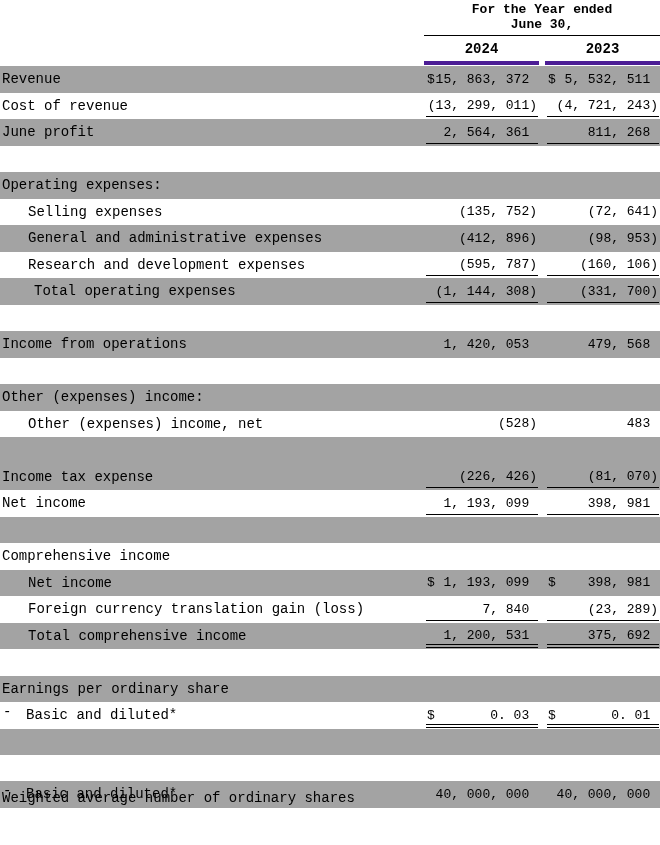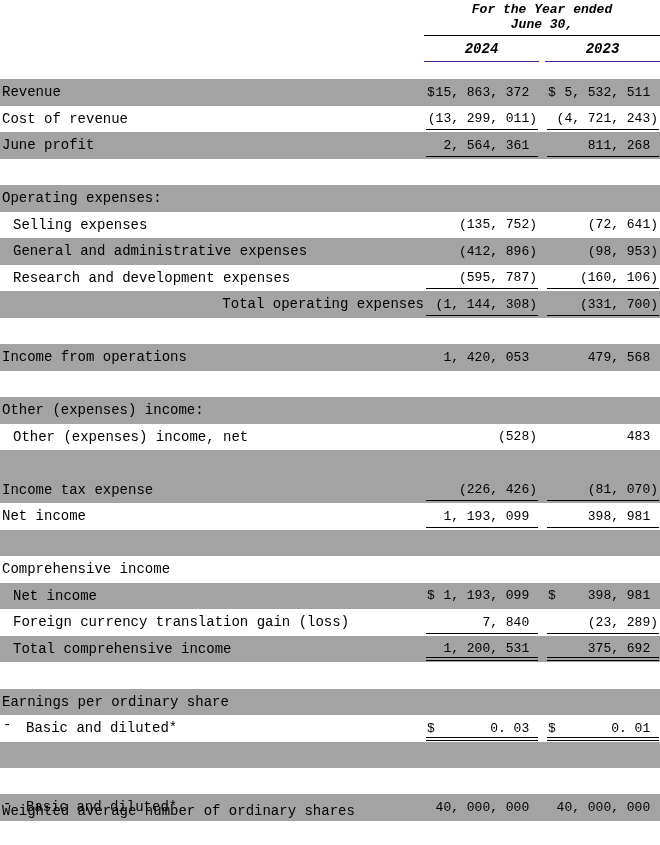--- a/index.html
+++ b/index.html
@@ -1,38 +1,38 @@
 <!DOCTYPE html>
 <html><head>
 <meta charset="utf-8">
 <style>
   html,body{margin:0;padding:0;background:#ffffff;}
   body{width:660px;height:845px;overflow:hidden;
        font-family:"Liberation Mono","DejaVu Sans Mono",monospace;color:#000;}
   .sheet{width:660px;height:845px;overflow:hidden;}
 
   
-  .hdr{display:flex;height:79px;font-style:italic;}
+  .hdr{display:flex;height:66px;}
   .hdr .lblpad{flex:1 1 auto;}
   .hgroup{width:236px;padding-top:2px;}
   .period{text-align:center;font-weight:bold;font-size:13px;line-height:15px;
           border-bottom:1px solid #000;padding-bottom:3px;}
   .years{display:flex;margin-top:2px;}
   .year{width:115px;text-align:center;font-weight:bold;font-size:14px;
-        border-bottom:1px solid #4c1d95;padding:3px 0 4px;}
+        border-bottom:4px solid #4c1d95;padding:3px 0 4px;}
   .year + .year{margin-left:6px;}
 
   
   .row{display:flex;align-items:center;height:26.5px;}
   .row.blue{background:#a3a3a3;}
   .row.tall{height:26px;align-items:flex-start;}
   .lbl{flex:1 1 auto;min-width:0;padding-left:2px;font-size:14px;
        position:relative;white-space:pre;line-height:16px;}
-  .lbl.ind1{padding-left:13px;}
-  .lbl.ind2{padding-left:48px;text-align:right;}
+  .lbl.ind1{padding-left:28px;}
+  .lbl.ind2{padding-left:34px;}
   .lbl.dashed{padding-left:26px;}
   .lbl .dash{position:absolute;left:3px;top:-3px;font-size:14px;}
   .tall .lbl{padding-top:3px;}
   .cell{width:115px;flex:0 0 115px;position:relative;display:flex;
         align-items:center;height:100%;font-size:13px;}
   .cell + .cell{margin-left:6px;}
   .d{padding-left:3px;white-space:pre;}
   .v{margin-left:auto;padding-right:2px;white-space:pre;}
   .u1::after{content:"";position:absolute;left:2px;right:1px;bottom:2px;
              height:1px;background:#000;}

